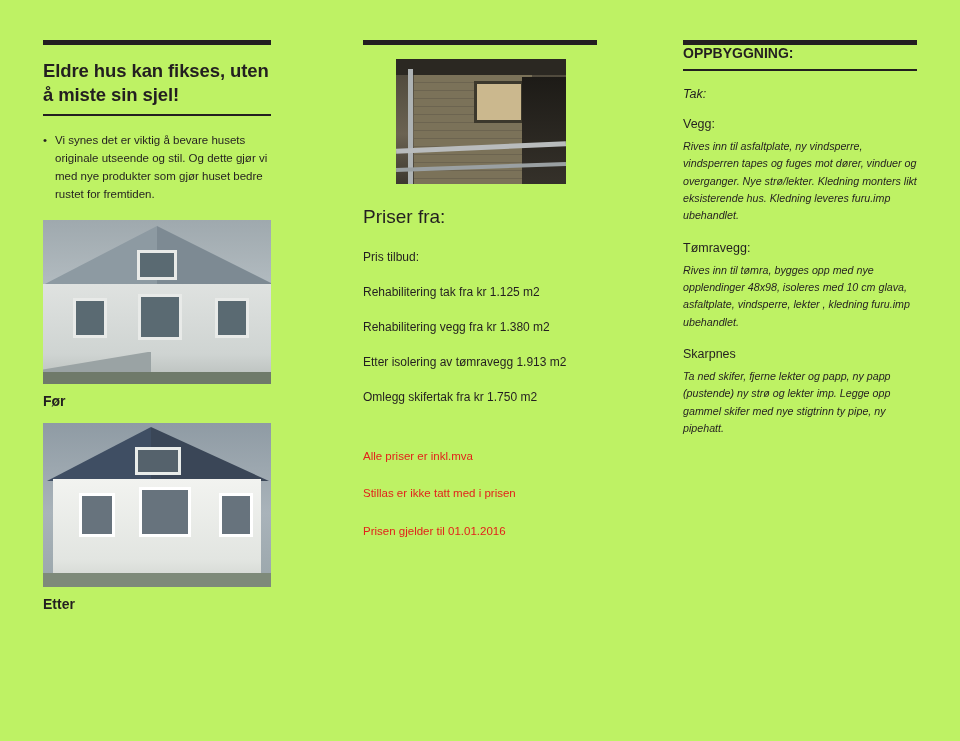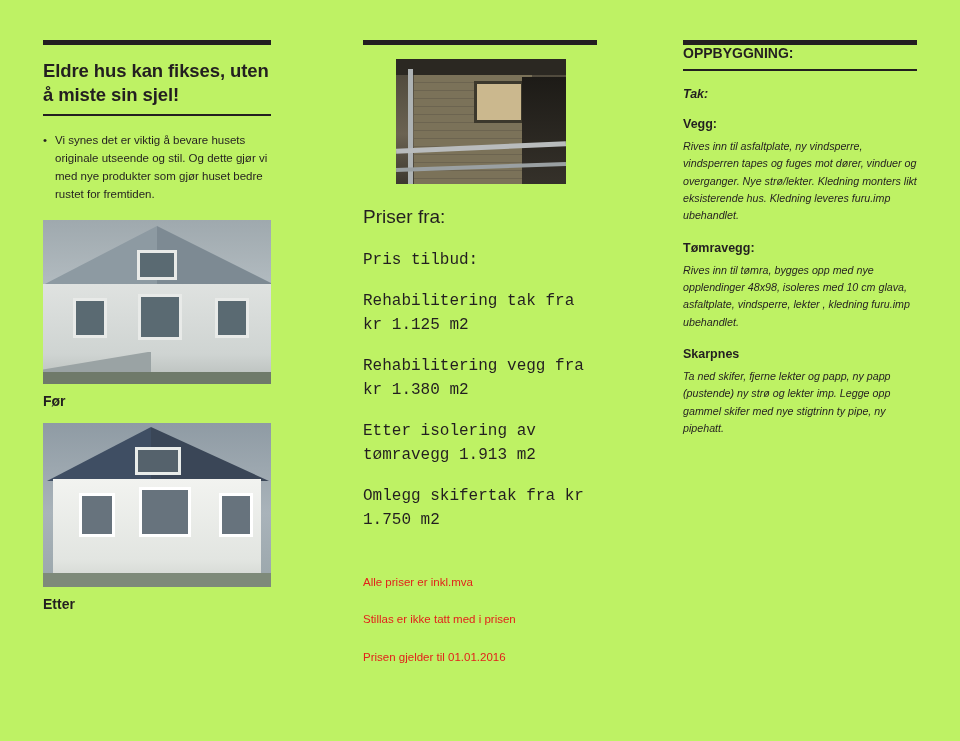--- a/index.html
+++ b/index.html
@@ -202,40 +202,39 @@
     background: #8fa3b4;
   }
 
   .mid-title {
     font-size: 19px;
     margin-top: 22px;
     margin-bottom: 20px;
     color: #231f20;
   }
   .price-line {
-    font-size: 16px;
+    font-size: 12px;
     line-height: 1.5;
     margin-top: 17px;
-    font-family: Liberation Mono, monospace;
   }
   .price-line.first { margin-top: 18px; }
   .red-line {
     font-size: 11.5px;
     line-height: 1.5;
     color: #e2221b;
     margin-top: 20px;
   }
 
   .right-title {
     font-size: 14px;
     font-weight: bold;
   }
   .sec-head {
     font-size: 12.5px;
-    font-weight: bold;
+    font-weight: normal;
     font-style: italic;
     margin-top: 16px;
   }
   .sec-head.upright { font-style: normal; }
   .sec-body {
     font-size: 10.7px;
     font-style: italic;
     line-height: 1.62;
     margin-top: 7px;
   }

